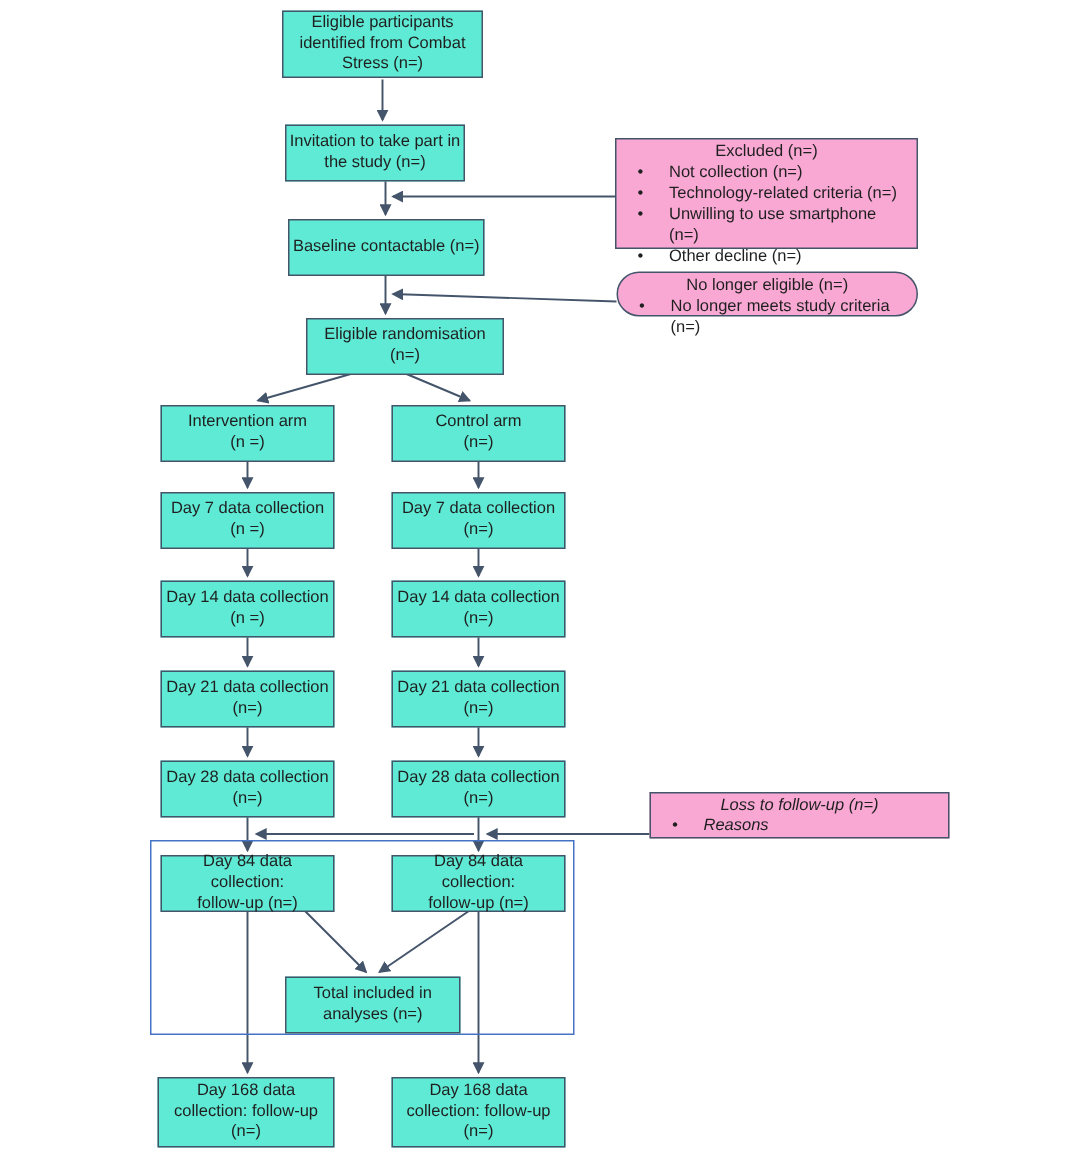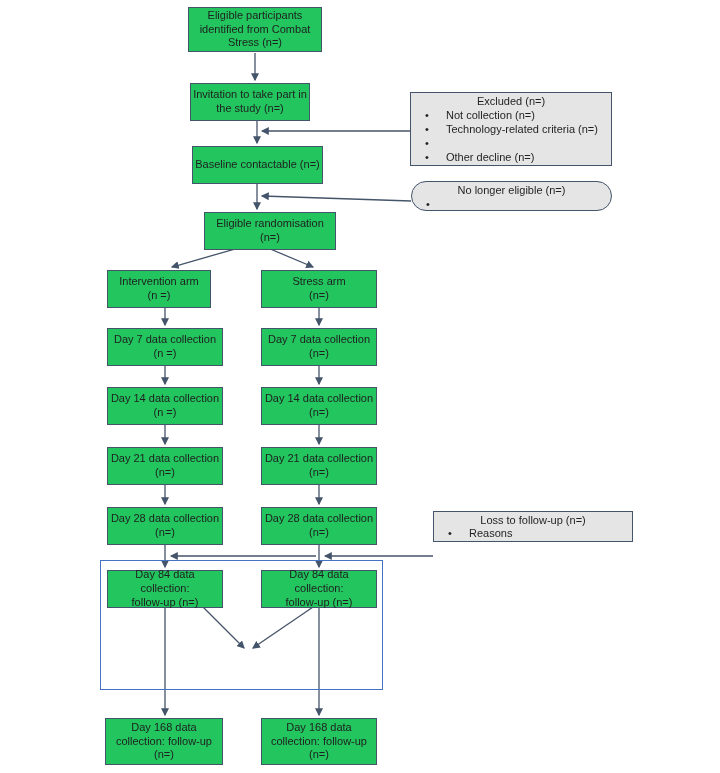--- a/index.html
+++ b/index.html
@@ -2,28 +2,28 @@
 <html><head>
 <meta charset="utf-8">
 <style>
   html,body{margin:0;padding:0;background:#ffffff;}
   .stage{
     position:relative;width:720px;height:773px;background:#ffffff;
     font-family:"Liberation Sans",sans-serif;color:#1f1f1f;overflow:hidden;
   }
   .connectors{position:absolute;left:0;top:0;width:720px;height:773px;}
   .box{
-    position:absolute;box-sizing:border-box;background:#22c55e;
+    position:absolute;box-sizing:border-box;background:#5eead4;
     border:1.5px solid #44546A;
     display:flex;align-items:center;justify-content:center;
     text-align:center;font-size:11px;line-height:1.25;
     white-space:pre-line;padding:18px 2px;
   }
   .side-box{
-    position:absolute;box-sizing:border-box;background:#e5e5e5;
+    position:absolute;box-sizing:border-box;background:#f9a8d4;
     border:1.4px solid #44546A;font-size:11px;line-height:1.27;
     padding:2px 6px 2px 6px;
   }
   .side-box .side-title{text-align:center;white-space:pre-line;}
   .bullet-row{display:flex;text-align:left;padding-left:8px;}
   .bullet-row .bullet{width:9px;flex:0 0 9px;margin-right:12px;}
   .analysis-rect{
     position:absolute;box-sizing:border-box;border:1.2px solid #4472C4;
     background:transparent;
   }
@@ -94,46 +94,48 @@
     <div class="bullet-row">
       <span class="bullet">•</span>
       <span>Not collection (n=)</span>
     </div>
     <div class="bullet-row">
       <span class="bullet">•</span>
       <span>Technology-related criteria (n=)</span>
     </div>
     <div class="bullet-row">
       <span class="bullet">•</span>
+      <span>Unwilling to use smartphone (n=)</span>
     </div>
     <div class="bullet-row">
       <span class="bullet">•</span>
       <span>Other decline (n=)</span>
     </div>
   </div>
 
   <div class="side-box" style="left:411px;top:181px;width:201px;height:30px;border-radius:15px;">
     <div class="side-title">No longer eligible (n=)</div>
     <div class="bullet-row">
       <span class="bullet">•</span>
+      <span>No longer meets study criteria (n=)</span>
     </div>
   </div>
 
   <div class="box" style="left:204px;top:212px;width:132px;height:30px;">
     <span>Eligible randomisation
 (n=)</span>
   </div>
 
-  <div class="box" style="left:107px;top:270px;width:104px;height:32px;">
+  <div class="box" style="left:107px;top:270px;width:116px;height:32px;">
     <span>Intervention arm
 (n =)</span>
   </div>
 
   <div class="box" style="left:261px;top:270px;width:116px;height:32px;">
-    <span>Stress arm
+    <span>Control arm
 (n=)</span>
   </div>
 
   <div class="box" style="left:107px;top:328px;width:116px;height:32px;">
     <span>Day 7 data collection
 (n =)</span>
   </div>
 
   <div class="box" style="left:261px;top:328px;width:116px;height:32px;">
     <span>Day 7 data collection
@@ -163,38 +165,42 @@
   <div class="box" style="left:107px;top:507px;width:116px;height:31px;">
     <span>Day 28 data collection
 (n=)</span>
   </div>
 
   <div class="box" style="left:261px;top:507px;width:116px;height:31px;">
     <span>Day 28 data collection
 (n=)</span>
   </div>
 
-  <div class="side-box" style="left:433px;top:511px;width:200px;height:31px;line-height:1.2;">
+  <div class="side-box" style="left:433px;top:528px;width:200px;height:31px;line-height:1.2;font-style:italic;">
     <div class="side-title">Loss to follow-up (n=)</div>
     <div class="bullet-row">
       <span class="bullet">•</span>
       <span>Reasons</span>
     </div>
   </div>
 
   <div class="box" style="left:107px;top:570px;width:116px;height:34px;">
     <span>Day 84 data collection:
 follow-up (n=)</span>
   </div>
 
   <div class="box" style="left:261px;top:570px;width:116px;height:34px;">
     <span>Day 84 data collection:
 follow-up (n=)</span>
   </div>
 
+  <div class="box" style="left:190px;top:651px;width:117px;height:31px;">
+    <span>Total included in
+analyses (n=)</span>
+  </div>
 
   <div class="box" style="left:105px;top:718px;width:118px;height:47px;">
     <span>Day 168 data
 collection: follow-up
 (n=)</span>
   </div>
 
   <div class="box" style="left:261px;top:718px;width:116px;height:47px;">
     <span>Day 168 data
 collection: follow-up

